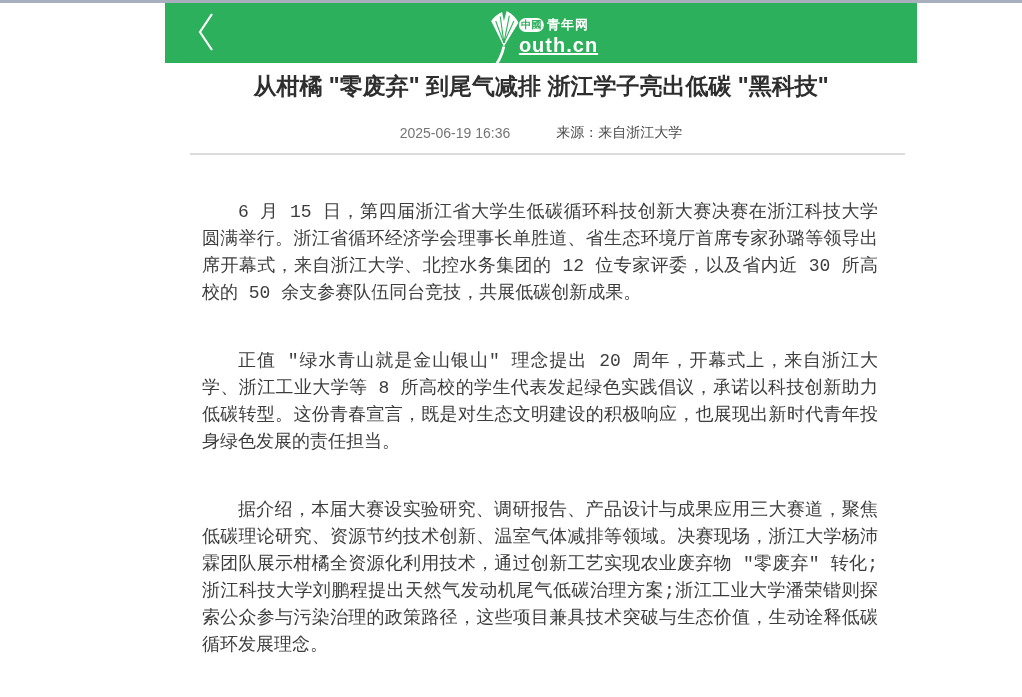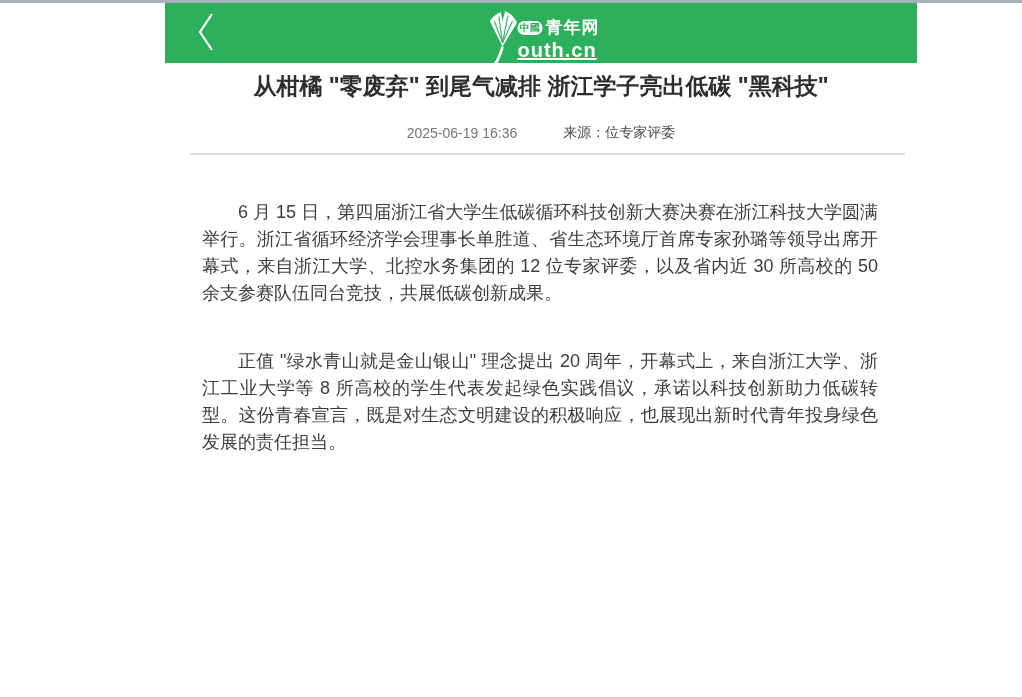--- a/index.html
+++ b/index.html
@@ -75,21 +75,21 @@
     color: #2db05c;
     font-weight: bold;
     font-size: 10px;
     line-height: 12px;
     padding: 1px 2px;
     border-radius: 7px;
     letter-spacing: 0.5px;
   }
   .logo-site-name {
     color: #ffffff;
-    font-size: 17px;
+    font-size: 13px;
     font-weight: bold;
     letter-spacing: 1px;
   }
   .logo-domain {
     color: #ffffff;
     font-size: 20px;
     font-weight: bold;
     letter-spacing: 1px;
     line-height: 22px;
     text-decoration: underline;
@@ -114,20 +114,21 @@
   .publish-time { color: #757575; }
   .article-source { color: #4a4a4a; }
   .header-divider {
     border: none;
     border-top: 2px solid #dcdcdc;
     margin: 11px 12px 0 25px;
   }
   
   .article-body {
     padding: 44px 39px 0 37px;
+    font-family: Liberation Mono, monospace;
   }
   .article-body p {
     margin: 0 0 41px 0;
     font-size: 18px;
     line-height: 27px;
     color: #3d3d3d;
     text-align: justify;
     text-indent: 2em;
   }
 </style>
@@ -167,23 +168,24 @@
         </div>
         <div class="logo-domain">outh.cn</div>
       </div>
     </div>
   </header>
 
   <h1 class="article-title">从柑橘 "零废弃" 到尾气减排 浙江学子亮出低碳 "黑科技"</h1>
 
   <div class="article-meta">
     <span class="publish-time">2025-06-19 16:36</span>
-    <span class="article-source">来源：位专家评委</span>
+    <span class="article-source">来源：来自浙江大学</span>
   </div>
 
   <hr class="header-divider">
 
   <article class="article-body">
     <p>6 月 15 日，第四届浙江省大学生低碳循环科技创新大赛决赛在浙江科技大学圆满举行。浙江省循环经济学会理事长单胜道、省生态环境厅首席专家孙璐等领导出席开幕式，来自浙江大学、北控水务集团的 12 位专家评委，以及省内近 30 所高校的 50 余支参赛队伍同台竞技，共展低碳创新成果。</p>
     <p>正值 "绿水青山就是金山银山" 理念提出 20 周年，开幕式上，来自浙江大学、浙江工业大学等 8 所高校的学生代表发起绿色实践倡议，承诺以科技创新助力低碳转型。这份青春宣言，既是对生态文明建设的积极响应，也展现出新时代青年投身绿色发展的责任担当。</p>
+    <p>据介绍，本届大赛设实验研究、调研报告、产品设计与成果应用三大赛道，聚焦低碳理论研究、资源节约技术创新、温室气体减排等领域。决赛现场，浙江大学杨沛霖团队展示柑橘全资源化利用技术，通过创新工艺实现农业废弃物 "零废弃" 转化;浙江科技大学刘鹏程提出天然气发动机尾气低碳治理方案;浙江工业大学潘荣锴则探索公众参与污染治理的政策路径，这些项目兼具技术突破与生态价值，生动诠释低碳循环发展理念。</p>
   </article>
 
 </div>
 
 </body></html>

